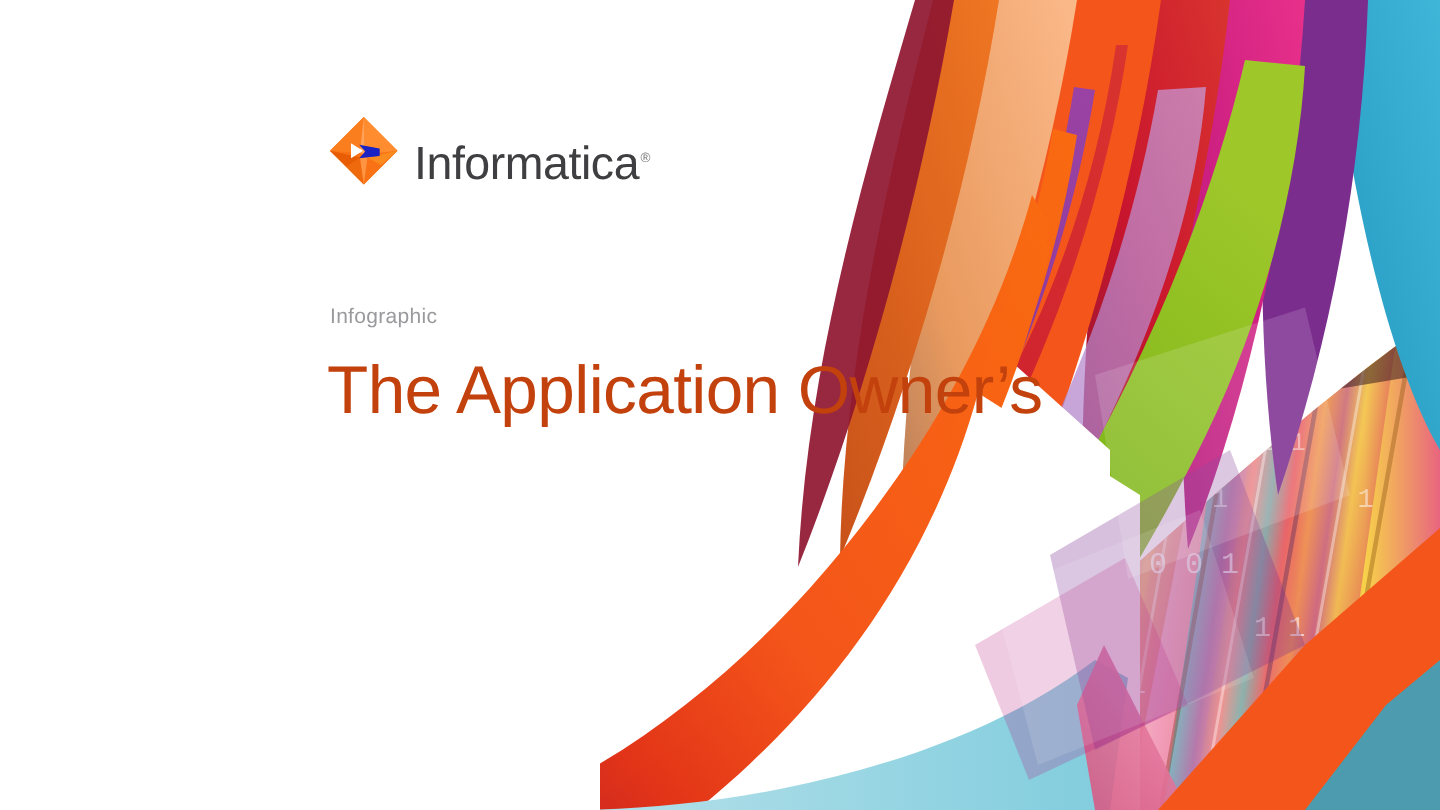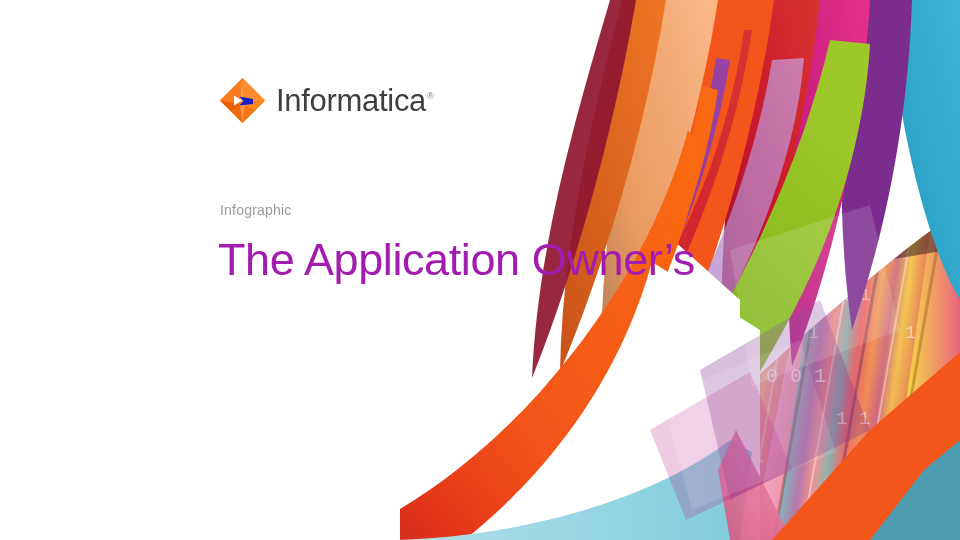--- a/index.html
+++ b/index.html
@@ -34,21 +34,21 @@
     pointer-events: none;
   }
   #artwork svg { display: block; width: 560px; height: 540px; }
 
   
   #logo-block {
     position: absolute;
     left: 219px;
     top: 76px;
     display: flex;
-    align-items: center;
+    align-items: flex-end;
     height: 48px;
   }
   #logo-mark {
     width: 47px;
     height: 47px;
     flex: 0 0 47px;
   }
   #logo-mark svg { display: block; width: 47px; height: 47px; }
   #logo-wordmark {
     margin-left: 10px;
@@ -80,21 +80,21 @@
     letter-spacing: 0.2px;
     line-height: 1;
   }
   #title {
     position: absolute;
     left: 218px;
     top: 232px;
     width: 560px;
     font-size: 45px;
     font-weight: 300;
-    color: #a21caf;
+    color: #c2410c;
     line-height: 55px;
     letter-spacing: -0.4px;
   }
   #title .line { display: block; white-space: nowrap; }
 </style>
 </head>
 <body>
 
 <div id="slide">
 

